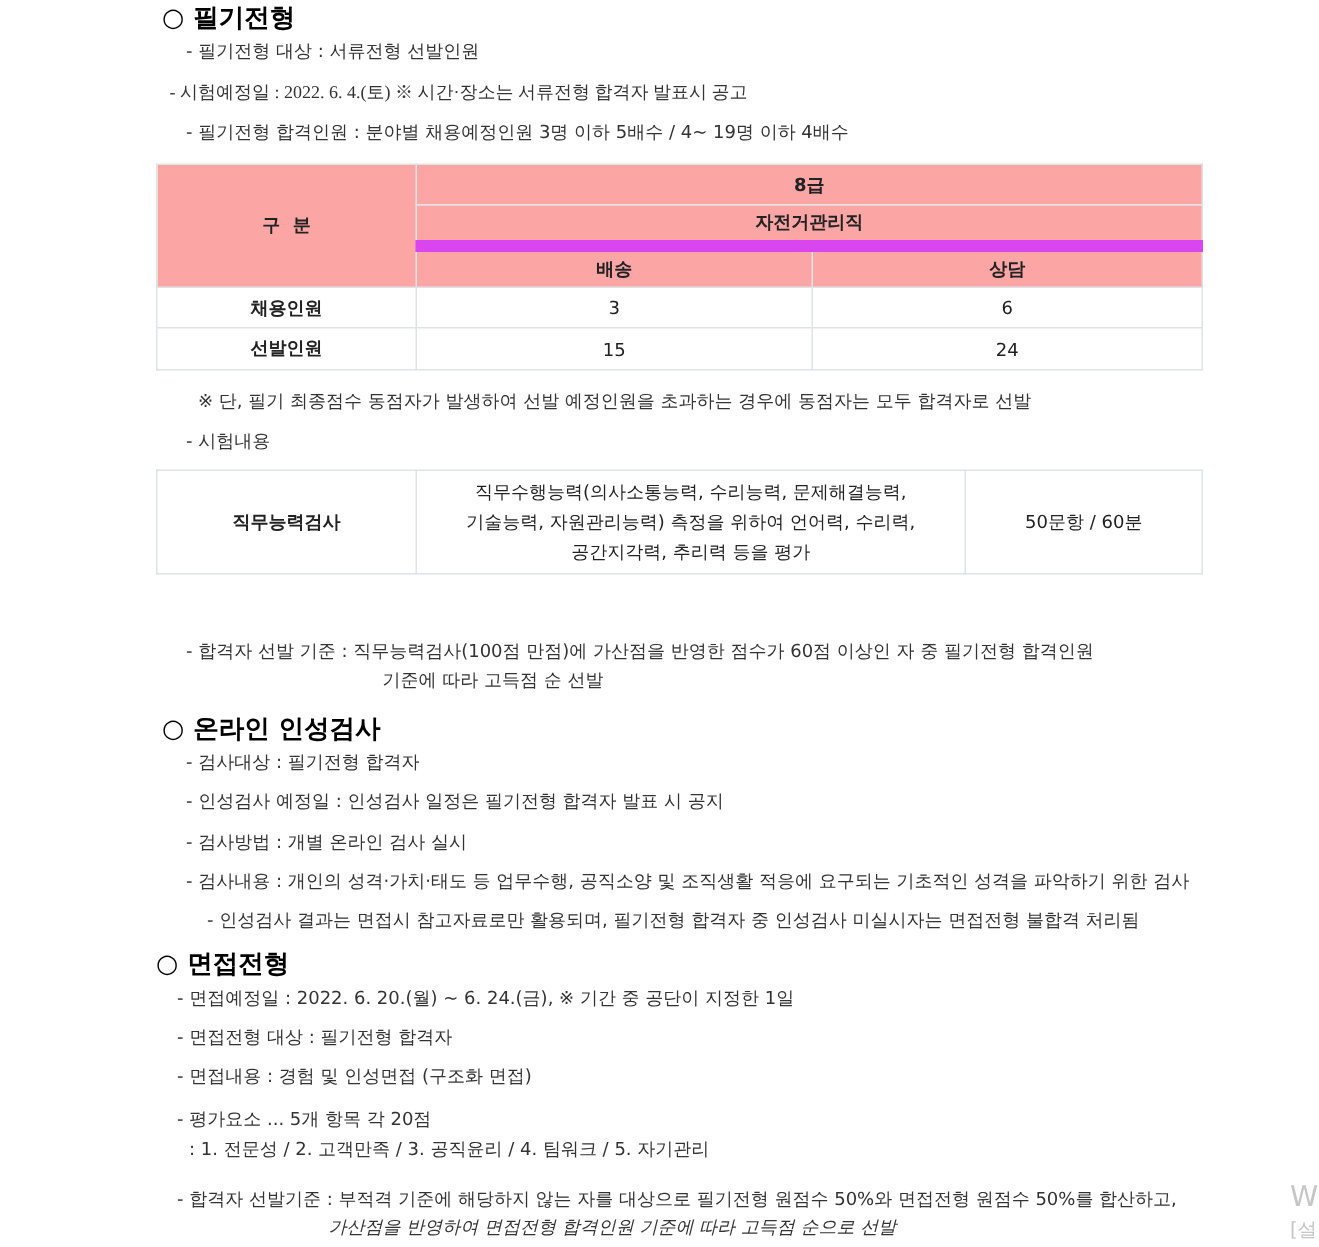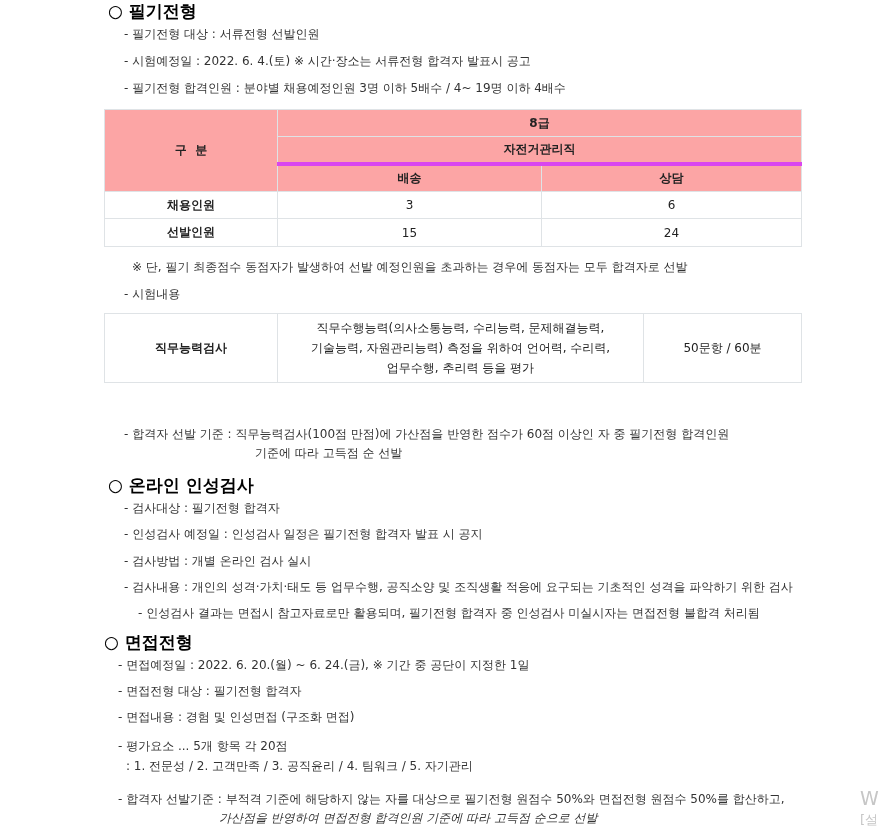--- a/index.html
+++ b/index.html
@@ -11,30 +11,30 @@
   }
   .abs { position: absolute; white-space: nowrap; }
   .heading { font-weight: bold; color: #000000; font-size: 17px; }
   .line { color: #333; font-size: 12px; }
   table.t { position: absolute; border-collapse: collapse; table-layout: fixed; font-size: 12px; }
   table.t td, table.t th {
     border: 1px solid #dfe3e6; text-align: center; vertical-align: middle; padding: 0; color: #222;
   }
   table.t th { background: #fca5a5; font-weight: bold; }
   table.t td.rowhead { font-weight: bold; }
-  table.t tr.sub th { border-top: 4px solid #d946ef; }
+  table.t tr.sub th { border-top: 8px solid #d946ef; }
   .multi { line-height: 20px; }
   .watermark { position: absolute; color: #c6c6c6; font-family: "DejaVu Sans", sans-serif; }
 </style>
 </head>
 <body>
 
 <div class="abs heading" style="left:108px; top:0px;">○ 필기전형</div>
 <div class="abs line" style="left:124px; top:26px;">- 필기전형 대상 : 서류전형 선발인원</div>
-<div class="abs line" style="left:124px; top:53px;">- 시험예정일 : 2022. 6. 4.(토) ※ 시간·장소는 서류전형 합격자 발표시 공고</div>
+<div class="abs line" style="left:113px; top:53px;font-family:Liberation Serif, serif;">- 시험예정일 : 2022. 6. 4.(토) ※ 시간·장소는 서류전형 합격자 발표시 공고</div>
 <div class="abs line" style="left:124px; top:80px;">- 필기전형 합격인원 : 분야별 채용예정인원 3명 이하 5배수 / 4~ 19명 이하 4배수</div>
 
 <table class="t" style="left:104px; top:109px; width:697px;">
   <colgroup>
       <col style="width:173px">
       <col style="width:264px">
       <col style="width:260px">
     </colgroup>
   <tbody>
       <tr style="height:27px">
@@ -69,21 +69,21 @@
       <col style="width:173px">
       <col style="width:366px">
       <col style="width:158px">
     </colgroup>
   <tbody>
   <tr style="height:69px">
     <td class="rowhead">직무능력검사</td>
     <td class="multi">
       <div>직무수행능력(의사소통능력, 수리능력, 문제해결능력,</div>
       <div>기술능력, 자원관리능력) 측정을 위하여 언어력, 수리력,</div>
-      <div>업무수행, 추리력 등을 평가</div>
+      <div>공간지각력, 추리력 등을 평가</div>
     </td>
     <td>50문항 / 60분</td>
   </tr>
 </tbody>
   </table>
 
 <div class="abs line" style="left:124px; top:426px;">- 합격자 선발 기준 : 직무능력검사(100점 만점)에 가산점을 반영한 점수가 60점 이상인 자 중 필기전형 합격인원</div>
 <div class="abs line" style="left:229px; top:445px;margin-left:26px;">기준에 따라 고득점 순 선발</div>
 
 <div class="abs heading" style="left:108px; top:474px;">○ 온라인 인성검사</div>

